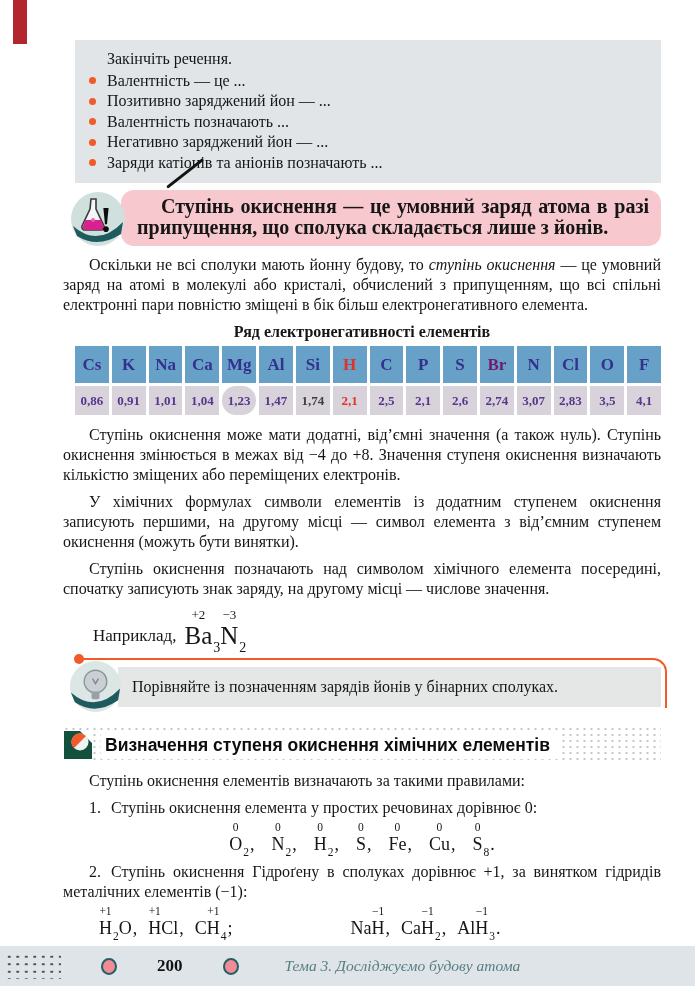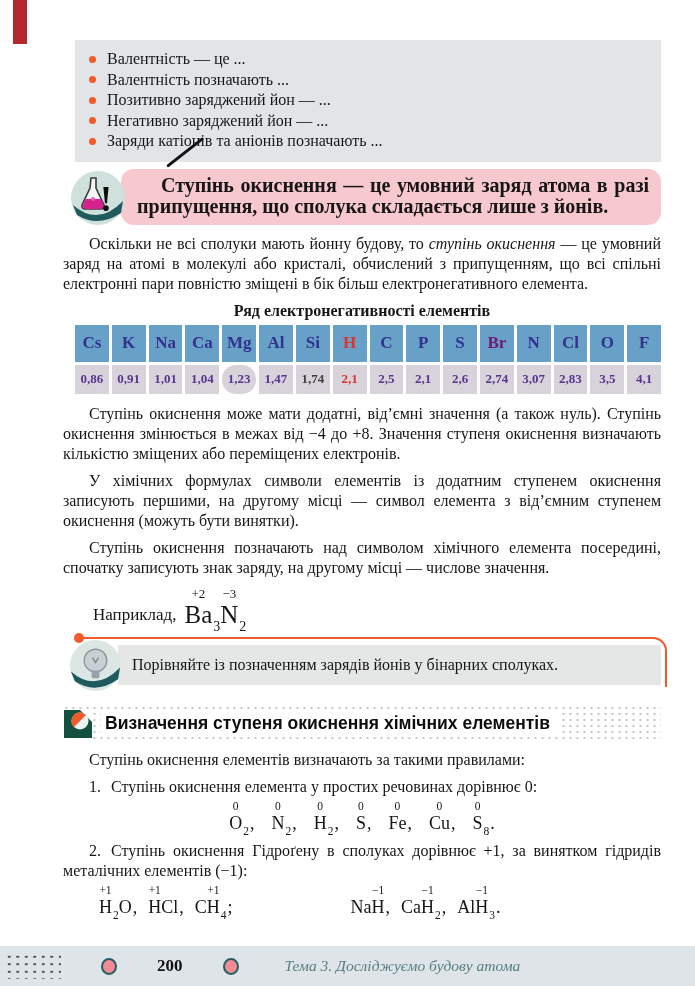--- a/index.html
+++ b/index.html
@@ -98,32 +98,33 @@
 </style>
 </head>
 <body>
 
 <div class="page">
   <div class="edge-bar"></div>
 
   <div class="content">
 
     <section class="ex-box">
+      <p class="ex-title">Закінчіть речення.</p>
       <ul class="ex-list">
           <li>
             <span class="ex-dot"></span>
             <span>Валентність — це ...</span>
           </li>
           <li>
             <span class="ex-dot"></span>
+            <span>Позитивно заряджений йон — ...</span>
+          </li>
+          <li>
+            <span class="ex-dot"></span>
             <span>Валентність позначають ...</span>
-          </li>
-          <li>
-            <span class="ex-dot"></span>
-            <span>Позитивно заряджений йон — ...</span>
           </li>
           <li>
             <span class="ex-dot"></span>
             <span>Негативно заряджений йон — ...</span>
           </li>
           <li>
             <span class="ex-dot"></span>
             <span>Заряди катіонів та аніонів позначають ...</span>
           </li>
         </ul>

